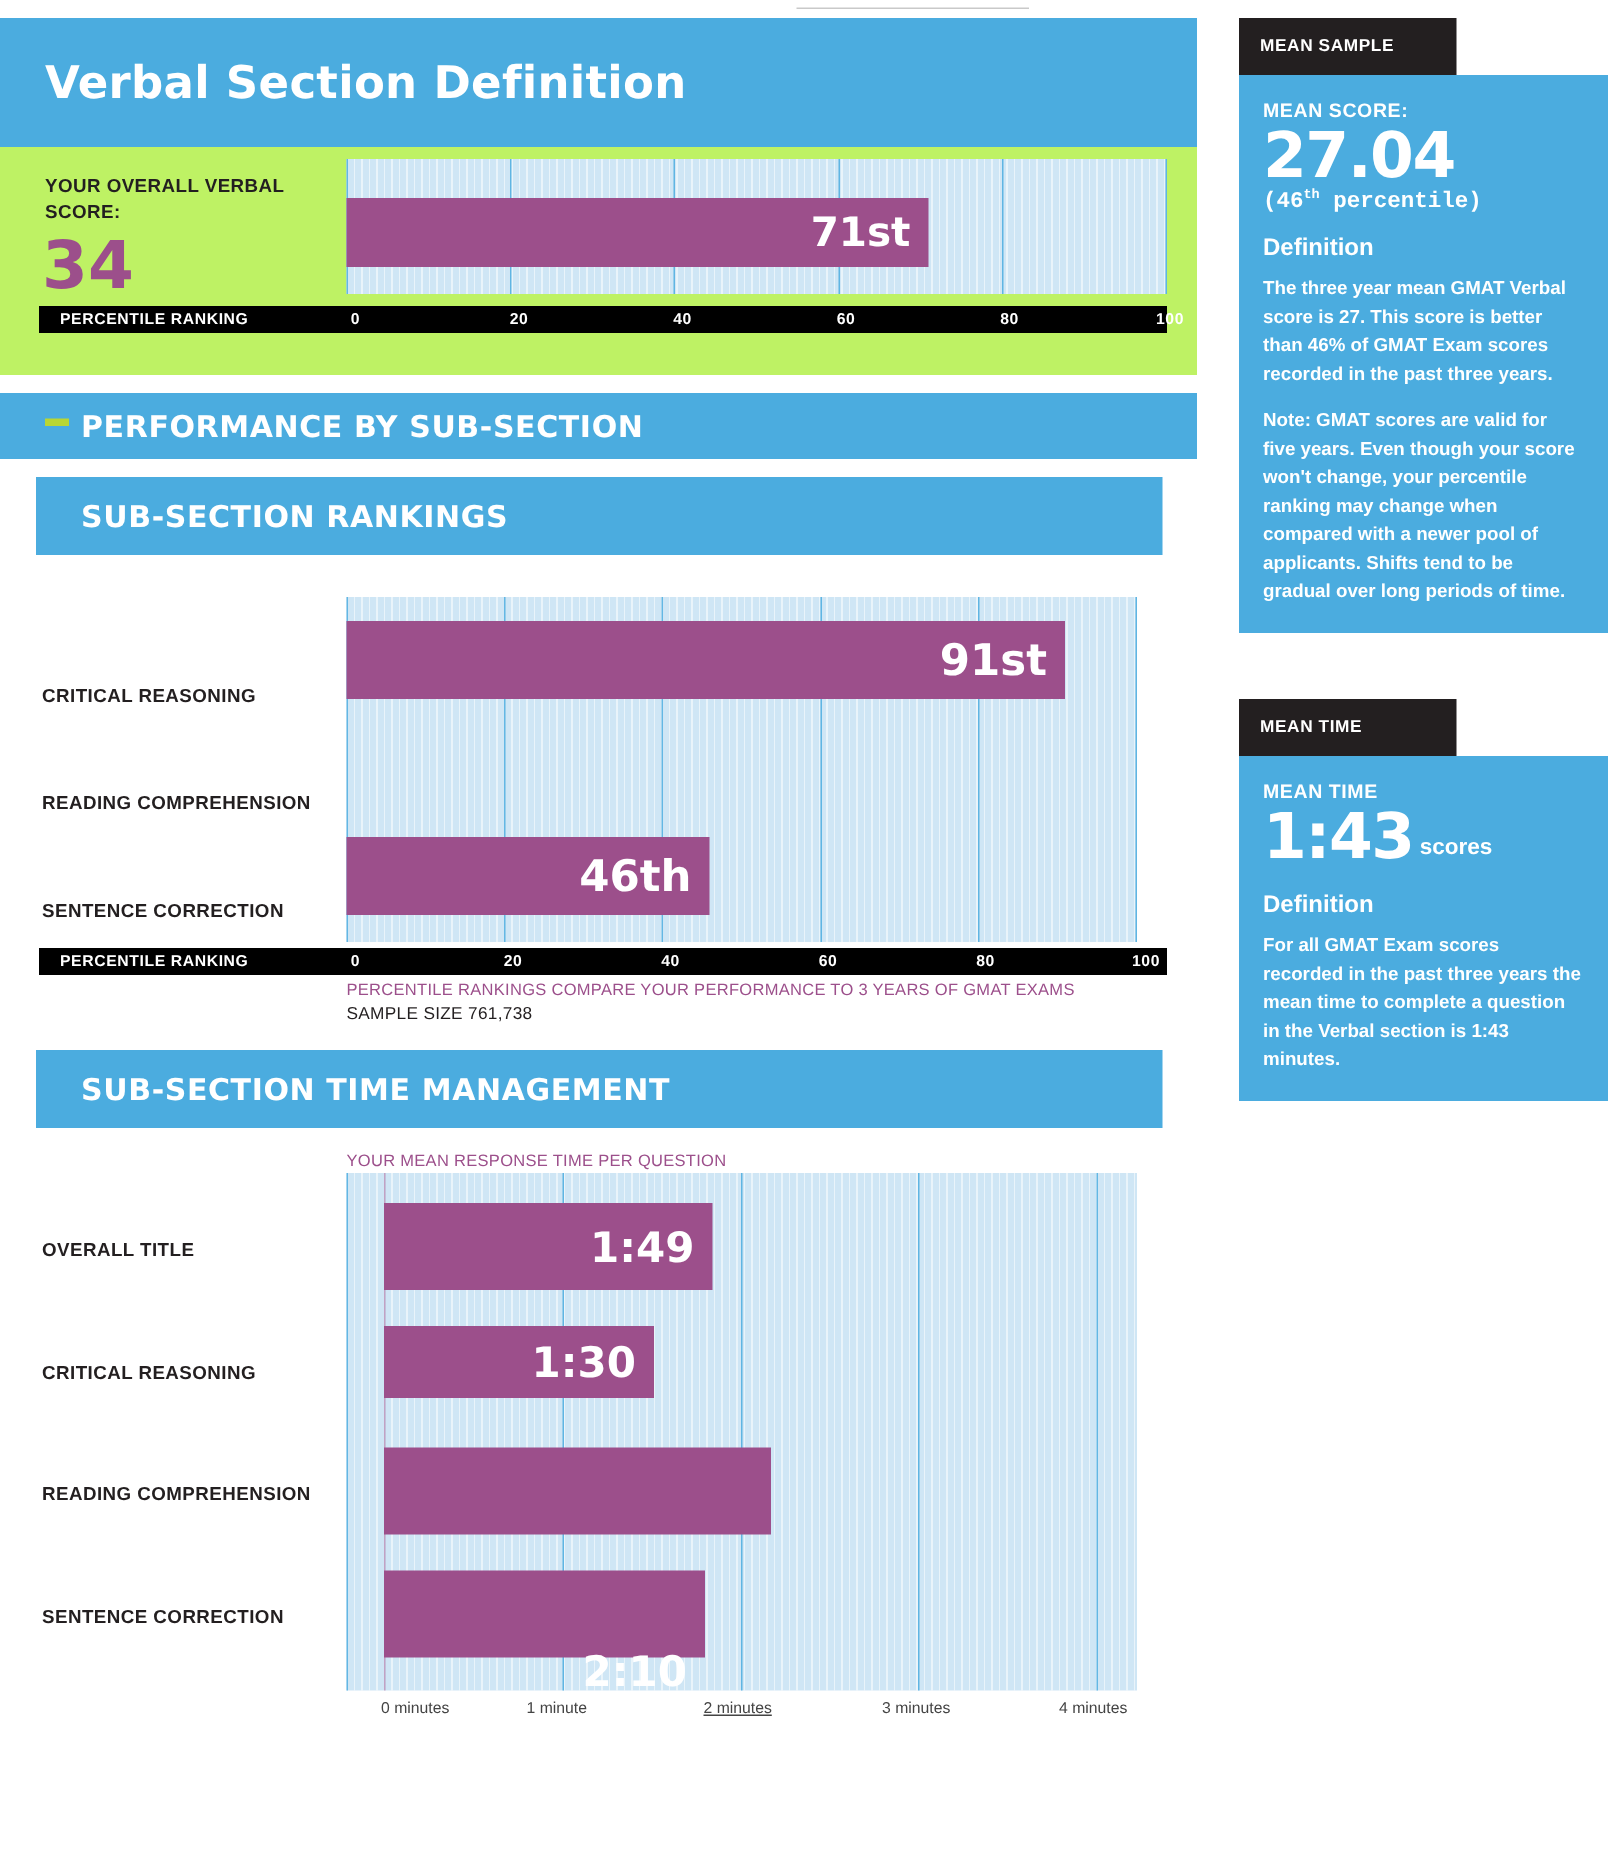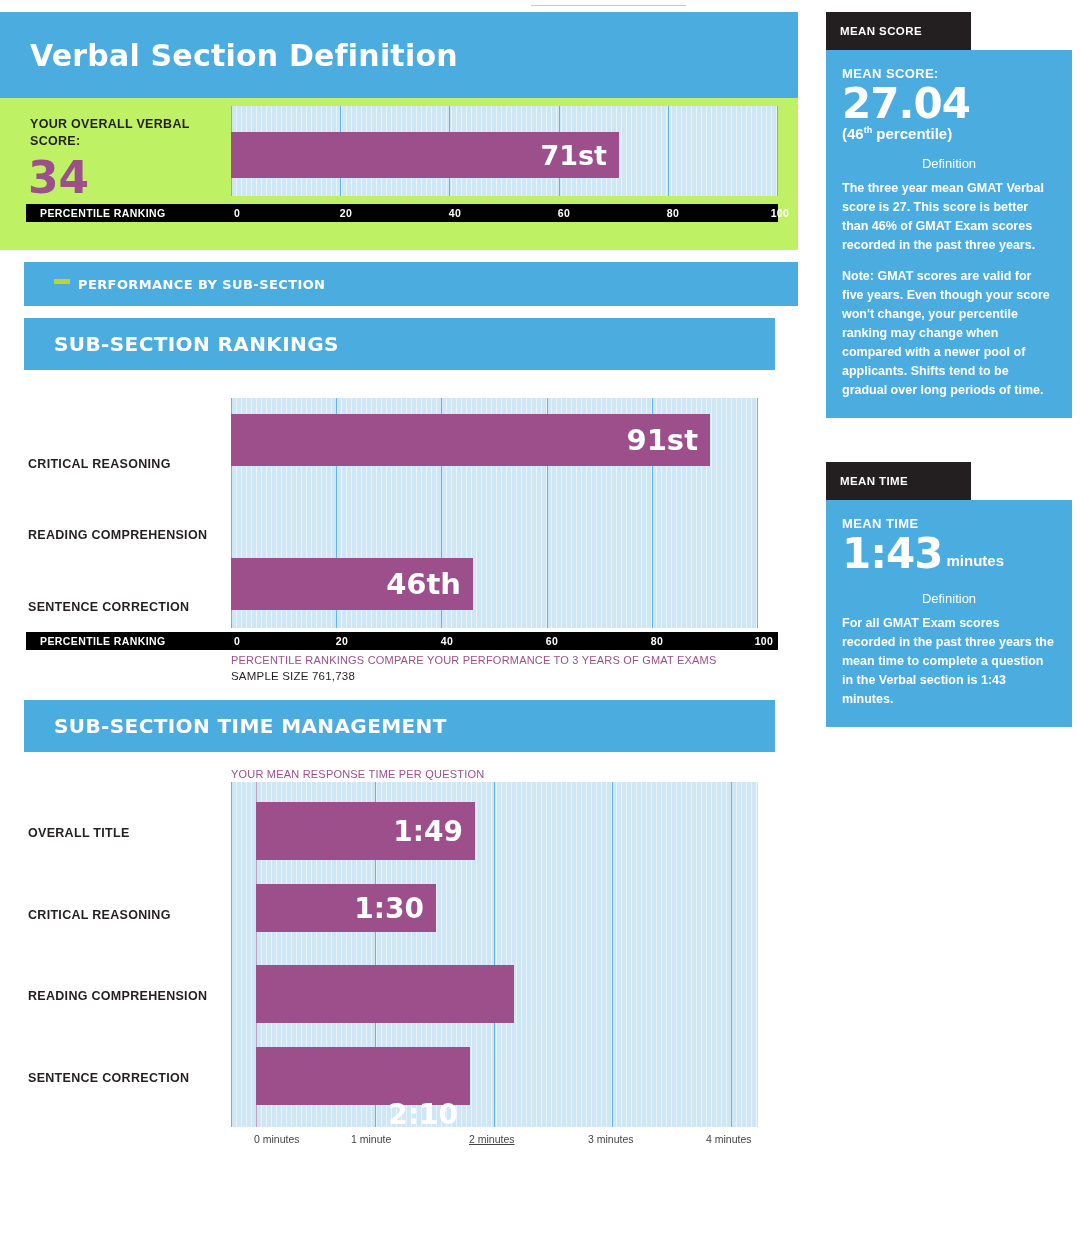--- a/index.html
+++ b/index.html
@@ -91,23 +91,23 @@
     display:flex;align-items:center;padding-left:14px;
     font-size:11.5px;font-weight:bold;letter-spacing:.4px;
     box-sizing:border-box;
   }
   .rcard{background:#4bacdf;color:#ffffff;padding:16px 16px 18px 16px;box-sizing:border-box;}
   .rcard .klabel{font-size:13px;font-weight:bold;letter-spacing:.4px;}
   .rcard .big{
     font-size:42px;font-weight:bold;line-height:46px;
     font-family:"DejaVu Sans", sans-serif;letter-spacing:-1px;
   }
-  .rcard .sub{font-size:15px;font-weight:bold;margin-top:-2px;}
+  .rcard .sub{font-size:15px;font-weight:bold;margin-top:-2px;font-family:Liberation Mono, monospace;}
   .rcard .sub sup{font-size:9px;}
-  .rcard .deft{font-size:13px;font-weight:normal;margin:14px 0 8px 0;text-align:center;}
+  .rcard .deft{font-size:16px;font-weight:bold;margin:14px 0 8px 0;}
   .rcard p{font-size:12.5px;line-height:19px;margin:0 0 12px 0;font-weight:bold;}
   .rcard p:last-child{margin-bottom:0;}
   .big-inline{display:flex;align-items:flex-end;gap:4px;}
   .big-inline .unit{font-size:15px;font-weight:bold;padding-bottom:8px;}
 
   .topstub{
     position:absolute;left:531px;top:0;width:155px;height:5px;
     background:#ffffff;border-bottom:1px solid #c9c9c9;
   }
   .bottomstub{
@@ -147,21 +147,21 @@
         <span class="cap">PERCENTILE RANKING</span>
         <span class="tk" style="left:211px;">0</span>
         <span class="tk" style="left:320px;">20</span>
         <span class="tk" style="left:429px;">40</span>
         <span class="tk" style="left:538px;">60</span>
         <span class="tk" style="left:647px;">80</span>
         <span class="tk" style="left:754px;">100</span>
       </div>
     </div>
 
-    <div class="sub-hdr" style="margin-top:12px;height:44px;font-size:13px;margin-left:24px;">
+    <div class="sub-hdr" style="margin-top:12px;height:44px;font-size:20px;">
       <span class="greendash"></span>
       <span>PERFORMANCE BY SUB-SECTION</span>
     </div>
 
     <div class="sub-hdr inset" style="margin-top:12px;">
       <span>SUB-SECTION RANKINGS</span>
     </div>
 
     <div style="position:relative;height:306px;">
       <div class="rowlabel" style="left:28px;top:87px;">CRITICAL REASONING</div>
@@ -237,41 +237,41 @@
       <div class="tickcap" style="left:469px;top:381px;text-decoration:underline;">2 minutes</div>
       <div class="tickcap" style="left:588px;top:381px;">3 minutes</div>
       <div class="tickcap" style="left:706px;top:381px;">4 minutes</div>
     </div>
 
   </div>
 
   <div class="right">
 
     <div class="tabcap">
-      <span>MEAN SCORE</span>
+      <span>MEAN SAMPLE</span>
     </div>
     <div class="rcard">
       <div class="klabel">MEAN SCORE:</div>
       <div class="big">27.04</div>
       <div class="sub"><span>(46</span><sup>th</sup><span> percentile)</span></div>
       <div class="deft">Definition</div>
       <p>The three year mean GMAT Verbal score is 27. This score is better than 46% of GMAT Exam scores recorded in the past three years.</p>
       <p>Note: GMAT scores are valid for five years. Even though your score won't change, your percentile ranking may change when compared with a newer pool of applicants. Shifts tend to be gradual over long periods of time.</p>
     </div>
 
     <div style="height:44px;"></div>
 
     <div class="tabcap">
       <span>MEAN TIME</span>
     </div>
     <div class="rcard">
       <div class="klabel">MEAN TIME</div>
       <div class="big-inline">
         <div class="big">1:43</div>
-        <div class="unit">minutes</div>
+        <div class="unit">scores</div>
       </div>
       <div class="deft">Definition</div>
       <p>For all GMAT Exam scores recorded in the past three years the mean time to complete a question in the Verbal section is 1:43 minutes.</p>
     </div>
 
   </div>
 
 </div>
 
 </body></html>

